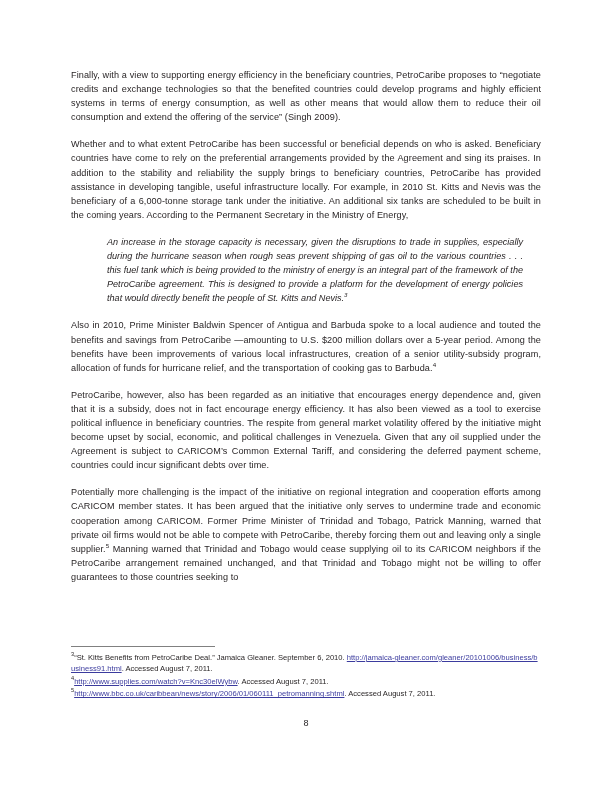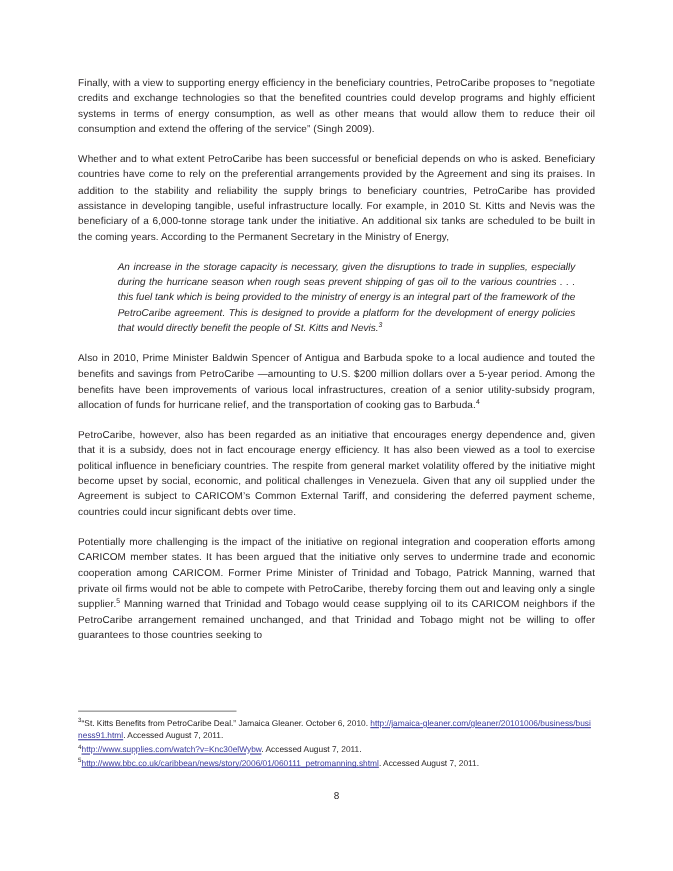--- a/index.html
+++ b/index.html
@@ -106,21 +106,21 @@
 
     <p class="body-par"><span>PetroCaribe, however, also has been regarded as an initiative that encourages energy dependence and, given that it is a subsidy, does not in fact encourage energy efficiency. It has also been viewed as a tool to exercise political influence in beneficiary countries.  The respite from general market volatility offered by the initiative might become upset by social, economic, and political challenges in Venezuela. Given that any oil supplied under the Agreement is subject to CARICOM’s Common External Tariff, and considering the deferred payment scheme, countries could incur significant debts over time.</span></p>
 
     <p class="body-par"><span>Potentially more challenging is the impact of the initiative on regional integration and cooperation efforts among CARICOM member states. It has been argued that the initiative only serves to undermine trade and economic cooperation among CARICOM. Former Prime Minister of Trinidad and Tobago, Patrick Manning, warned that private oil firms would not be able to compete with PetroCaribe, thereby forcing them out and leaving only a single supplier.</span><sup class="fn-ref">5</sup><span> Manning warned that Trinidad and Tobago would cease supplying oil to its CARICOM neighbors if the PetroCaribe arrangement remained unchanged, and that Trinidad and Tobago might not be willing to offer guarantees to those countries seeking to</span></p>
 
   </div>
 
   <div class="footnotes">
     <div class="fn-rule"></div>
 
-    <p class="footnote"><sup>3</sup><span>“St. Kitts Benefits from PetroCaribe Deal.” Jamaica Gleaner. October 6, 2010. </span><a class="url" href="#">http://jamaica-gleaner.com/gleaner/20101006/business/business91.html</a><span>. Accessed August 7, 2011.</span></p>
+    <p class="footnote"><sup>3</sup><span>“St. Kitts Benefits from PetroCaribe Deal.” Jamaica Gleaner. September 6, 2010. </span><a class="url" href="#">http://jamaica-gleaner.com/gleaner/20101006/business/business91.html</a><span>. Accessed August 7, 2011.</span></p>
 
     <p class="footnote"><sup>4</sup><span></span><a class="url" href="#">http://www.supplies.com/watch?v=Knc30elWybw</a><span>. Accessed August 7, 2011.</span></p>
 
     <p class="footnote"><sup>5</sup><span></span><a class="url" href="#">http://www.bbc.co.uk/caribbean/news/story/2006/01/060111_petromanning.shtml</a><span>. Accessed August 7, 2011.</span></p>
   </div>
 
   <div class="page-number">8</div>
 
 </div>
 

